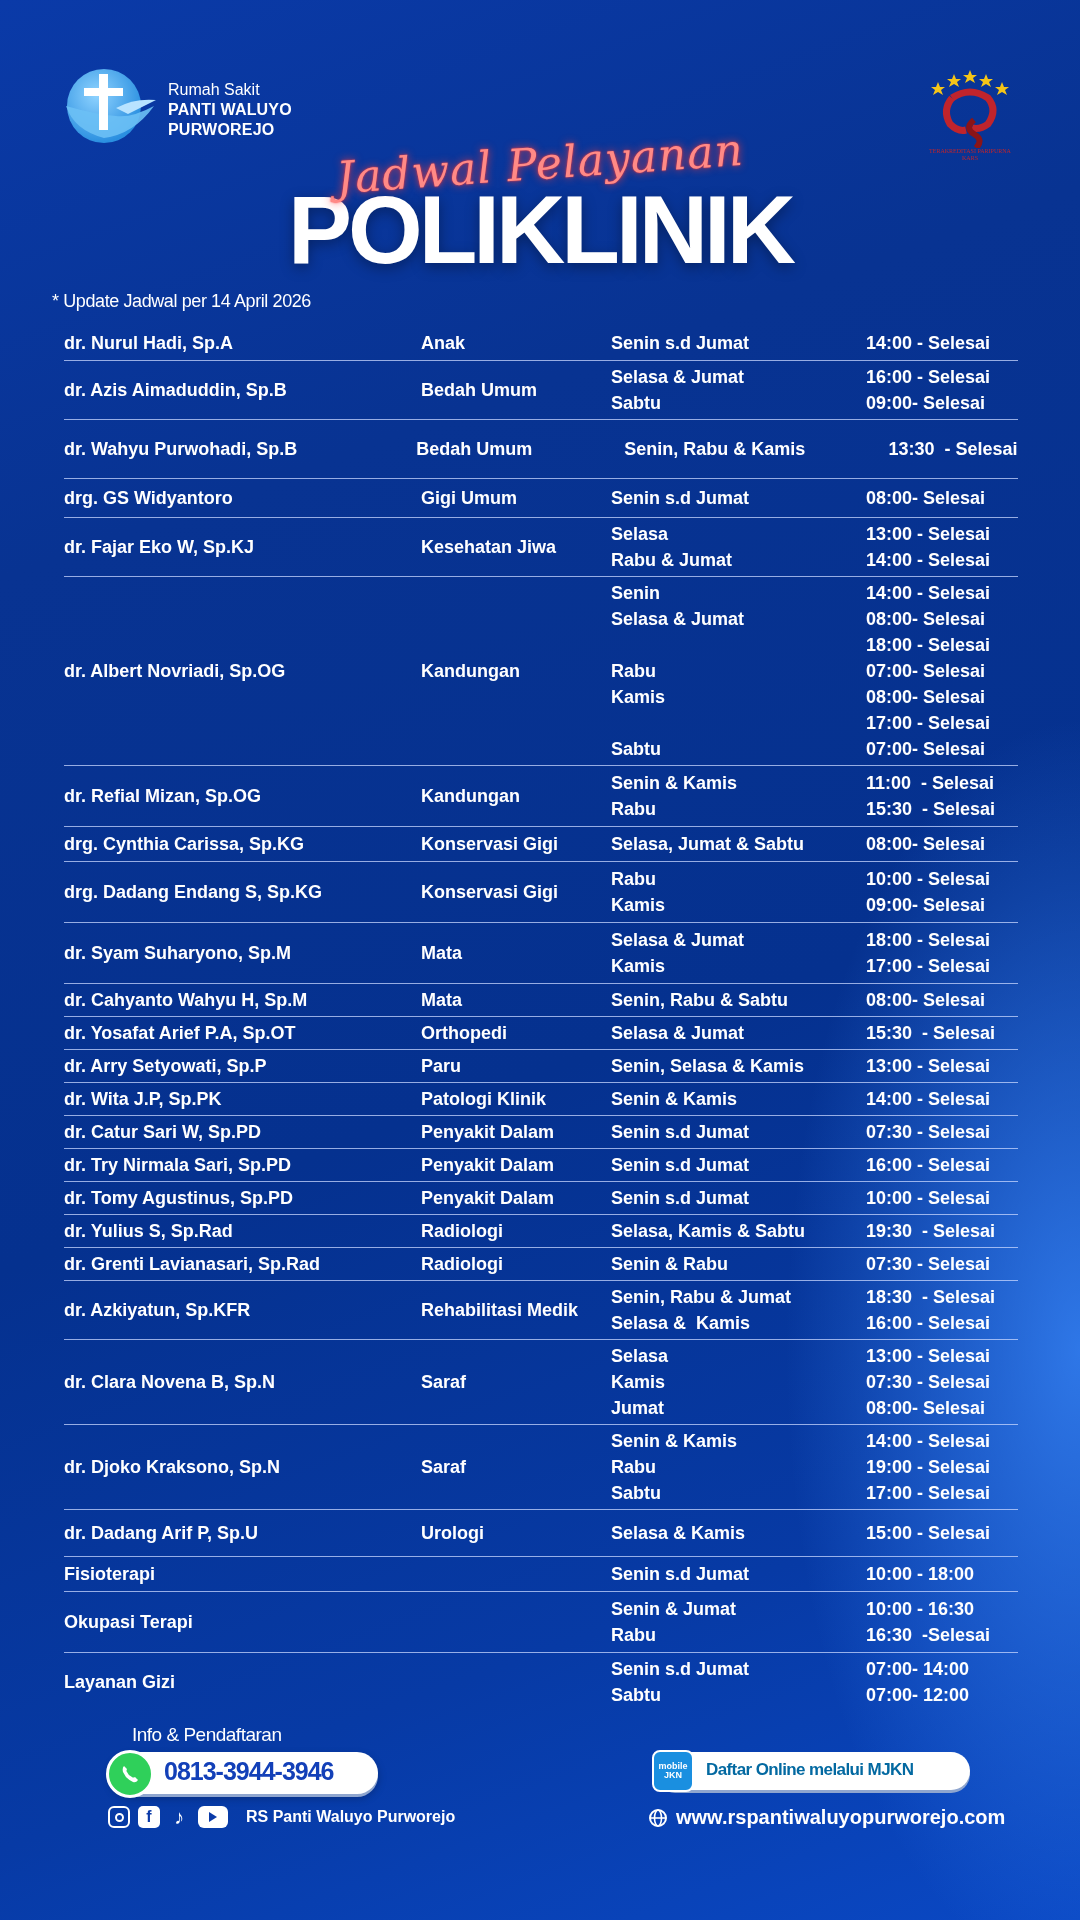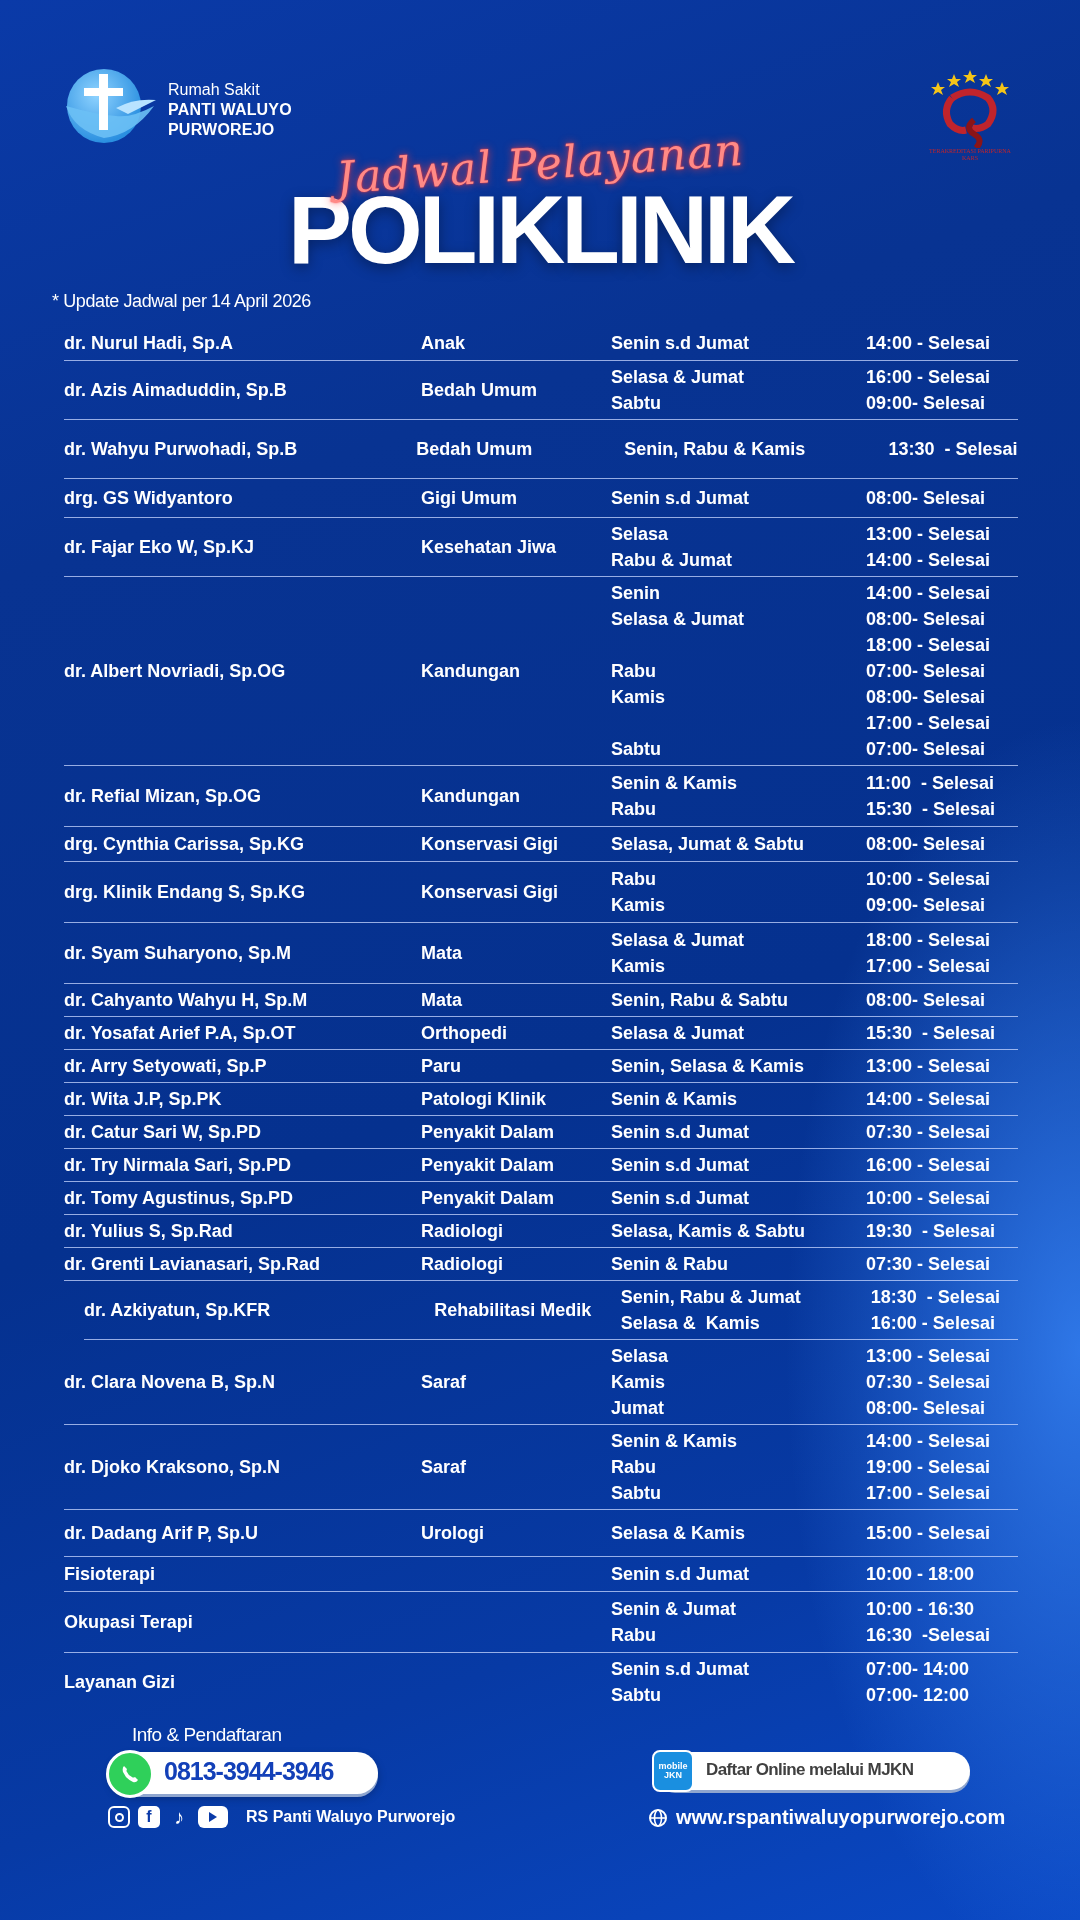--- a/index.html
+++ b/index.html
@@ -59,21 +59,21 @@
     }
     .phone-num { position: absolute; left: 54px; top: 5px; font-size: 25px; font-weight: 700; color: #1340b8; letter-spacing: -1px; }
     .wa-icon { left: 106px; top: 1750px; width: 48px; height: 48px; border-radius: 50%; background: #2fd05a; border: 3px solid #fff; z-index: 2; display:flex; align-items:center; justify-content:center; }
     .social-row { left: 108px; top: 1806px; display: flex; align-items: center; gap: 8px; }
     .social-icon { width: 22px; height: 22px; border-radius: 5px; display: flex; align-items: center; justify-content: center; }
     .social-name { font-size: 16px; font-weight: 700; margin-left: 10px; }
     .mjkn-pill {
       left: 656px; top: 1752px; width: 314px; height: 38px; border-radius: 19px;
       background: #ffffff; box-shadow: 0 3px 0 #8fa6cf;
     }
-    .mjkn-label { position: absolute; left: 50px; top: 8px; font-size: 17px; font-weight: 700; color: #404040; letter-spacing: -0.6px; }
+    .mjkn-label { position: absolute; left: 50px; top: 8px; font-size: 17px; font-weight: 700; color: #0369a1; letter-spacing: -0.6px; }
     .mjkn-icon { left: 652px; top: 1750px; width: 42px; height: 42px; border-radius: 8px; background: #1a8fe0; border: 2px solid #fff; z-index: 2; display:flex; align-items:center; justify-content:center; font-size: 9px; font-weight:700; line-height:9px; text-align:center; }
     .web-row { left: 648px; top: 1806px; display: flex; align-items: center; gap: 8px; }
     .web-text { font-size: 20px; font-weight: 700; }
   </style>
 </head>
 <body>
 
 <div class="abs logo-left">
   <svg width="92" height="80" viewBox="0 0 92 80">
     <defs>
@@ -186,21 +186,21 @@
     </div>
     <div class="row" style="padding: 4px 0px;">
       <div class="c-doc">drg. Cynthia Carissa, Sp.KG</div>
       <div class="c-spec">Konservasi Gigi</div>
       <div class="c-days">
         <div class="line">Selasa, Jumat &amp; Sabtu</div>
       </div>
       <div class="c-time"><div class="line">08:00- Selesai</div></div>
     </div>
     <div class="row" style="padding: 4px 0px;">
-      <div class="c-doc">drg. Klinik Endang S, Sp.KG</div>
+      <div class="c-doc">drg. Dadang Endang S, Sp.KG</div>
       <div class="c-spec">Konservasi Gigi</div>
       <div class="c-days">
         <div class="line">Rabu</div>
         <div class="line">Kamis</div>
       </div>
       <div class="c-time"><div class="line">10:00 - Selesai</div><div class="line">09:00- Selesai</div></div>
     </div>
     <div class="row" style="padding: 4px 0px;">
       <div class="c-doc">dr. Syam Suharyono, Sp.M</div>
       <div class="c-spec">Mata</div>
@@ -275,21 +275,21 @@
       <div class="c-time"><div class="line">19:30  - Selesai</div></div>
     </div>
     <div class="row" style="padding: 3px 0px;">
       <div class="c-doc">dr. Grenti Lavianasari, Sp.Rad</div>
       <div class="c-spec">Radiologi</div>
       <div class="c-days">
         <div class="line">Senin &amp; Rabu</div>
       </div>
       <div class="c-time"><div class="line">07:30 - Selesai</div></div>
     </div>
-    <div class="row" style="padding: 3px 0px; margin-left: 20px;">
+    <div class="row" style="padding: 3px 0px;">
       <div class="c-doc">dr. Azkiyatun, Sp.KFR</div>
       <div class="c-spec">Rehabilitasi Medik</div>
       <div class="c-days">
         <div class="line">Senin, Rabu &amp; Jumat</div>
         <div class="line">Selasa &amp;  Kamis</div>
       </div>
       <div class="c-time"><div class="line">18:30  - Selesai</div><div class="line">16:00 - Selesai</div></div>
     </div>
     <div class="row" style="padding: 3px 0px;">
       <div class="c-doc">dr. Clara Novena B, Sp.N</div>

